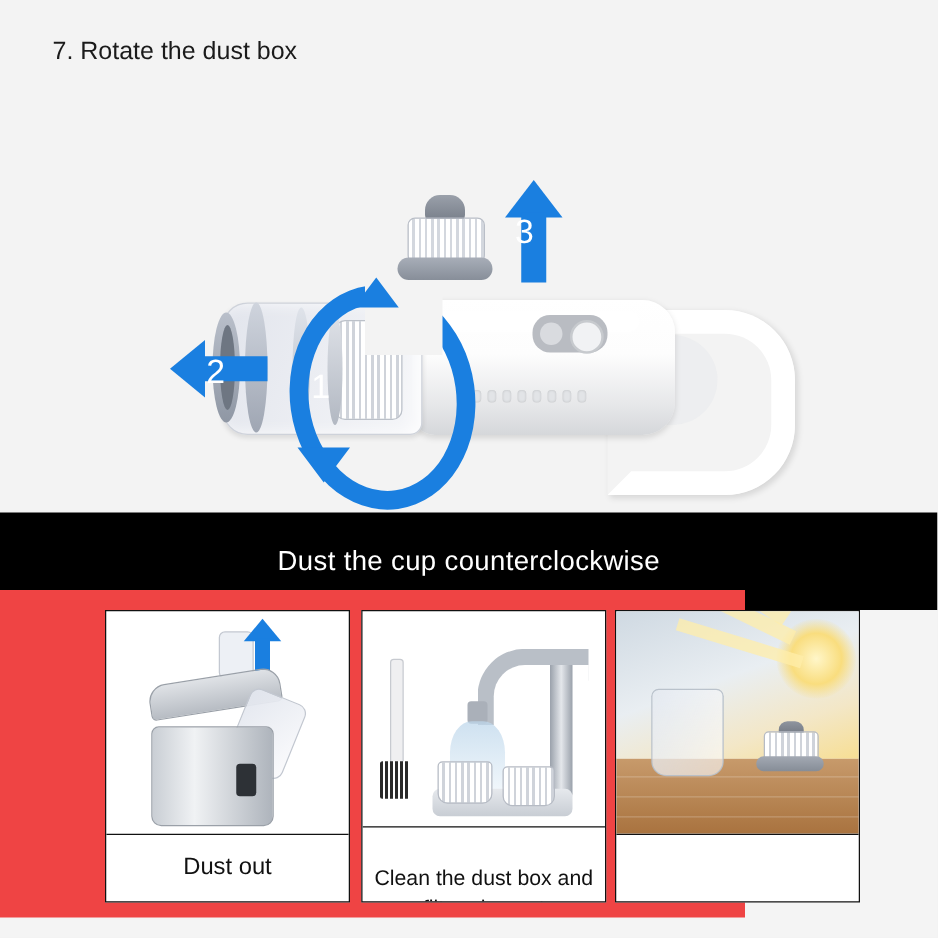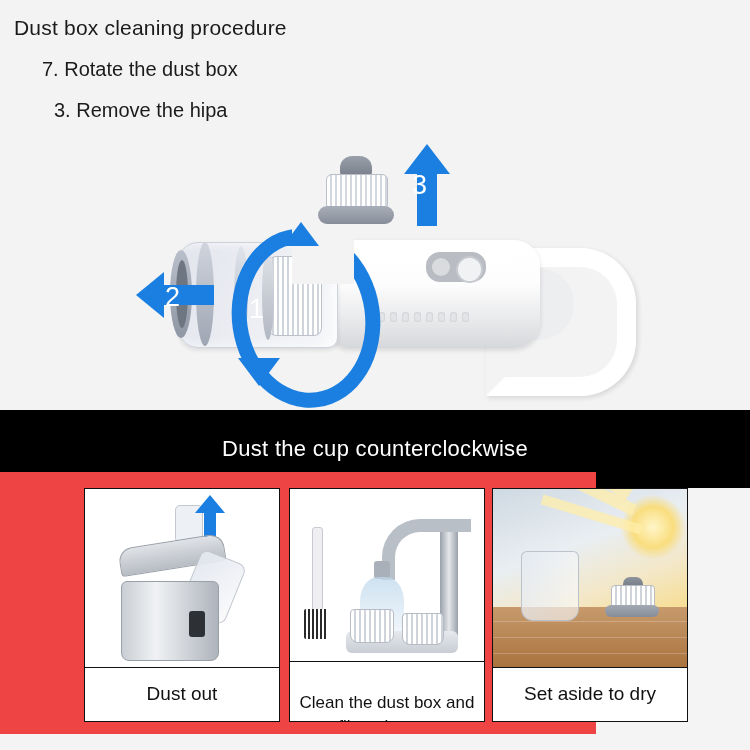--- a/index.html
+++ b/index.html
@@ -555,23 +555,21 @@
     border-radius: 6px;
     background: linear-gradient(#a3a9b3,#868d97);
   }
 </style>
 </head>
 <body>
 
 <div id="top-panel">
 
   <div id="instructions">
-    <div class="title">Dust box cleaning procedure</div>
     <div class="step s1">7. Rotate the dust box</div>
-    <div class="step s3">3. Remove the hipa</div>
   </div>
 
   <div id="vac-wrap">
 
     <div class="hepa">
       <div class="knob"></div>
       <div class="pleats"></div>
       <div class="base"></div>
     </div>
 
@@ -676,16 +674,15 @@
           <i style="top:46px"></i>
       </div>
       <div class="c3-cup"></div>
       <div class="c3-filter">
         <div class="kb"></div>
         <div class="pl"></div>
         <div class="bs"></div>
       </div>
     </div>
     <div class="sep"></div>
-    <div class="cap">Set aside to dry</div>
   </div>
 
 </div>
 
 </body></html>

